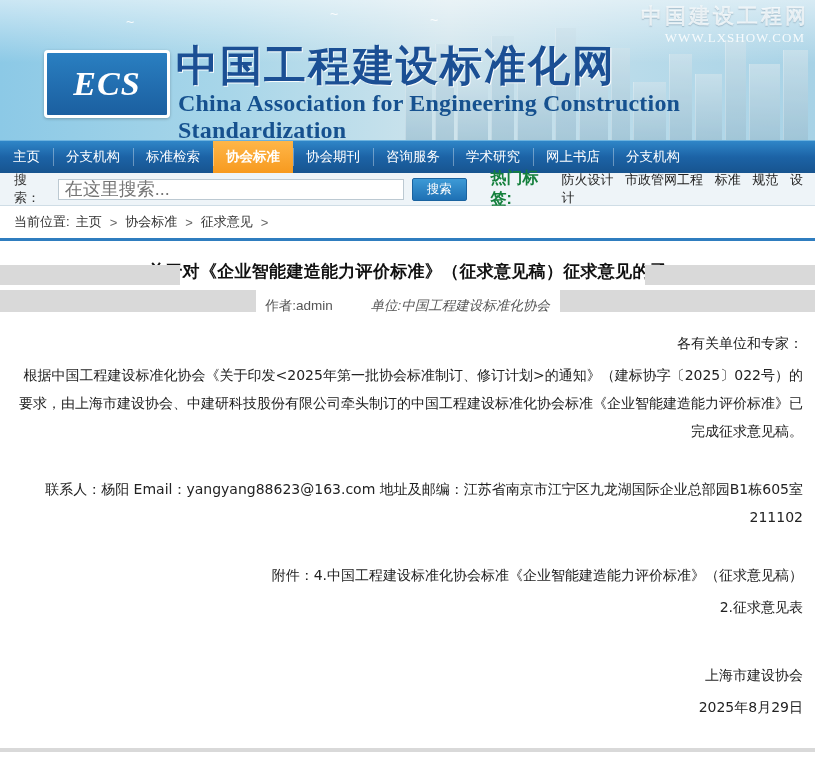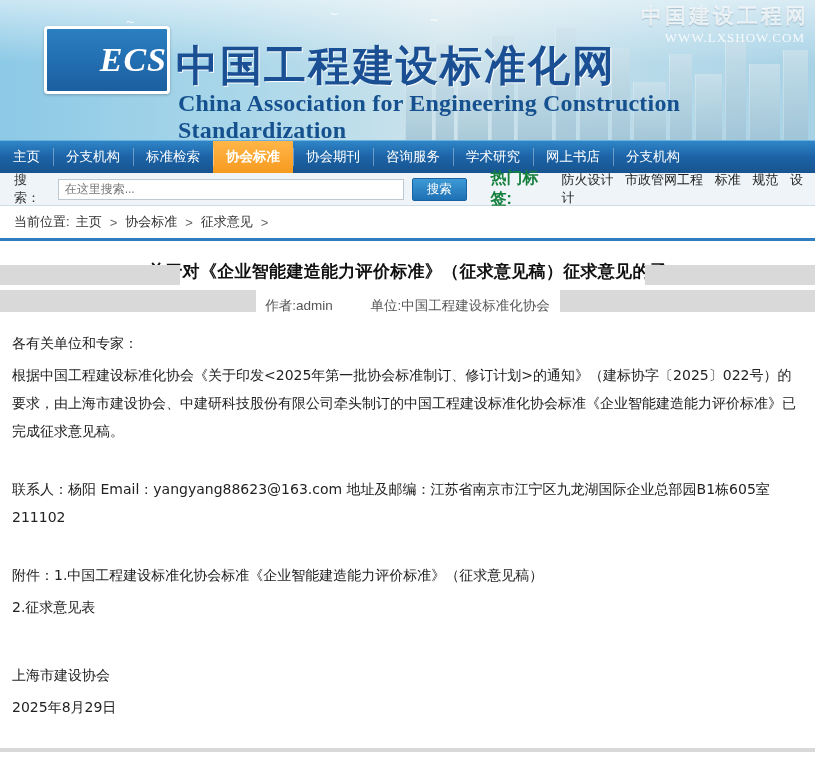--- a/index.html
+++ b/index.html
@@ -57,29 +57,29 @@
   .watermark-sub {
     position: absolute;
     right: 10px; top: 30px;
     color: rgba(255,255,255,0.85);
     font-size: 13px;
     letter-spacing: 1px;
     font-family: "Liberation Serif", serif;
   }
   .logo-box {
     position: absolute;
-    left: 44px; top: 26px;
+    left: 44px; top: 50px;
     width: 120px; height: 62px;
     background: linear-gradient(180deg, #2a7fc1 0%, #1b5fa0 100%);
     border: 3px solid #ffffff;
     border-radius: 4px;
     box-shadow: 0 1px 3px rgba(0,0,0,0.25);
     display: flex;
     align-items: center;
-    justify-content: flex-end;
+    justify-content: center;
   }
   .logo-text {
     color: #fff;
     font-size: 34px;
     font-weight: bold;
     font-style: italic;
     letter-spacing: 1px;
     font-family: "Liberation Serif", serif;
   }
   .title-cn {
@@ -155,21 +155,21 @@
     margin-left: 14px;
     font-size: 13px;
     color: #333;
   }
   .search-input {
     margin-left: 6px;
     width: 358px;
     height: 21px;
     border: 1px solid #bcc9d2;
     background: #fff;
-    font-size: 12px;
+    font-size: 18px;
     color: #a21caf;
     padding: 0 6px;
     box-sizing: border-box;
     font-family: "Liberation Sans", sans-serif;
   }
   .search-btn {
     margin-left: 8px;
     width: 56px; height: 23px;
     background: linear-gradient(180deg, #3d9ad6 0%, #1e70b4 100%);
     color: #fff;
@@ -227,28 +227,29 @@
     line-height: 1.5;
     letter-spacing: 0.3px;
     font-family: "DejaVu Sans", sans-serif;
   }
   .art-meta {
     margin-top: 12px;
     text-align: center;
     font-size: 13.5px;
     color: #555;
   }
-  .art-meta .unit { margin-left: 34px; }
+  .art-meta .unit { margin-left: 34px; font-style: italic; }
 
   .art-body {
     margin-top: 14px;
     font-size: 14px;
     color: #222;
     line-height: 2.0;
     font-family: "DejaVu Sans", sans-serif;
+    text-align: right;
   }
   .art-body p { margin: 0 0 4px 0; }
   .p-gap { height: 10px; }
   .p-gap-lg { height: 26px; }
 
   
   .redact {
     position: absolute;
     background: #d9d9d9;
     pointer-events: none;
@@ -359,21 +360,21 @@
       <span>作者:admin</span>
       <span class="unit">单位:中国工程建设标准化协会</span>
     </div>
 
     <div class="art-body">
       <p>各有关单位和专家：</p>
       <p>根据中国工程建设标准化协会《关于印发&lt;2025年第一批协会标准制订、修订计划&gt;的通知》（建标协字〔2025〕022号）的要求，由上海市建设协会、中建研科技股份有限公司牵头制订的中国工程建设标准化协会标准《企业智能建造能力评价标准》已完成征求意见稿。</p>
       <div class="p-gap-lg"></div>
       <p>联系人：杨阳 Email：yangyang88623@163.com  地址及邮编：江苏省南京市江宁区九龙湖国际企业总部园B1栋605室  211102</p>
       <div class="p-gap-lg"></div>
-      <p>附件：1.中国工程建设标准化协会标准《企业智能建造能力评价标准》（征求意见稿）</p>
+      <p>附件：4.中国工程建设标准化协会标准《企业智能建造能力评价标准》（征求意见稿）</p>
       <p>2.征求意见表</p>
       <div class="p-gap-lg"></div>
       <div class="p-gap"></div>
       <p>上海市建设协会</p>
       <p>2025年8月29日</p>
     </div>
   </div>
 
   <div class="redact" style="left:0px;   top:265px; width:180px; height:20px;"></div>
   <div class="redact" style="left:645px; top:265px; width:170px; height:20px;"></div>

